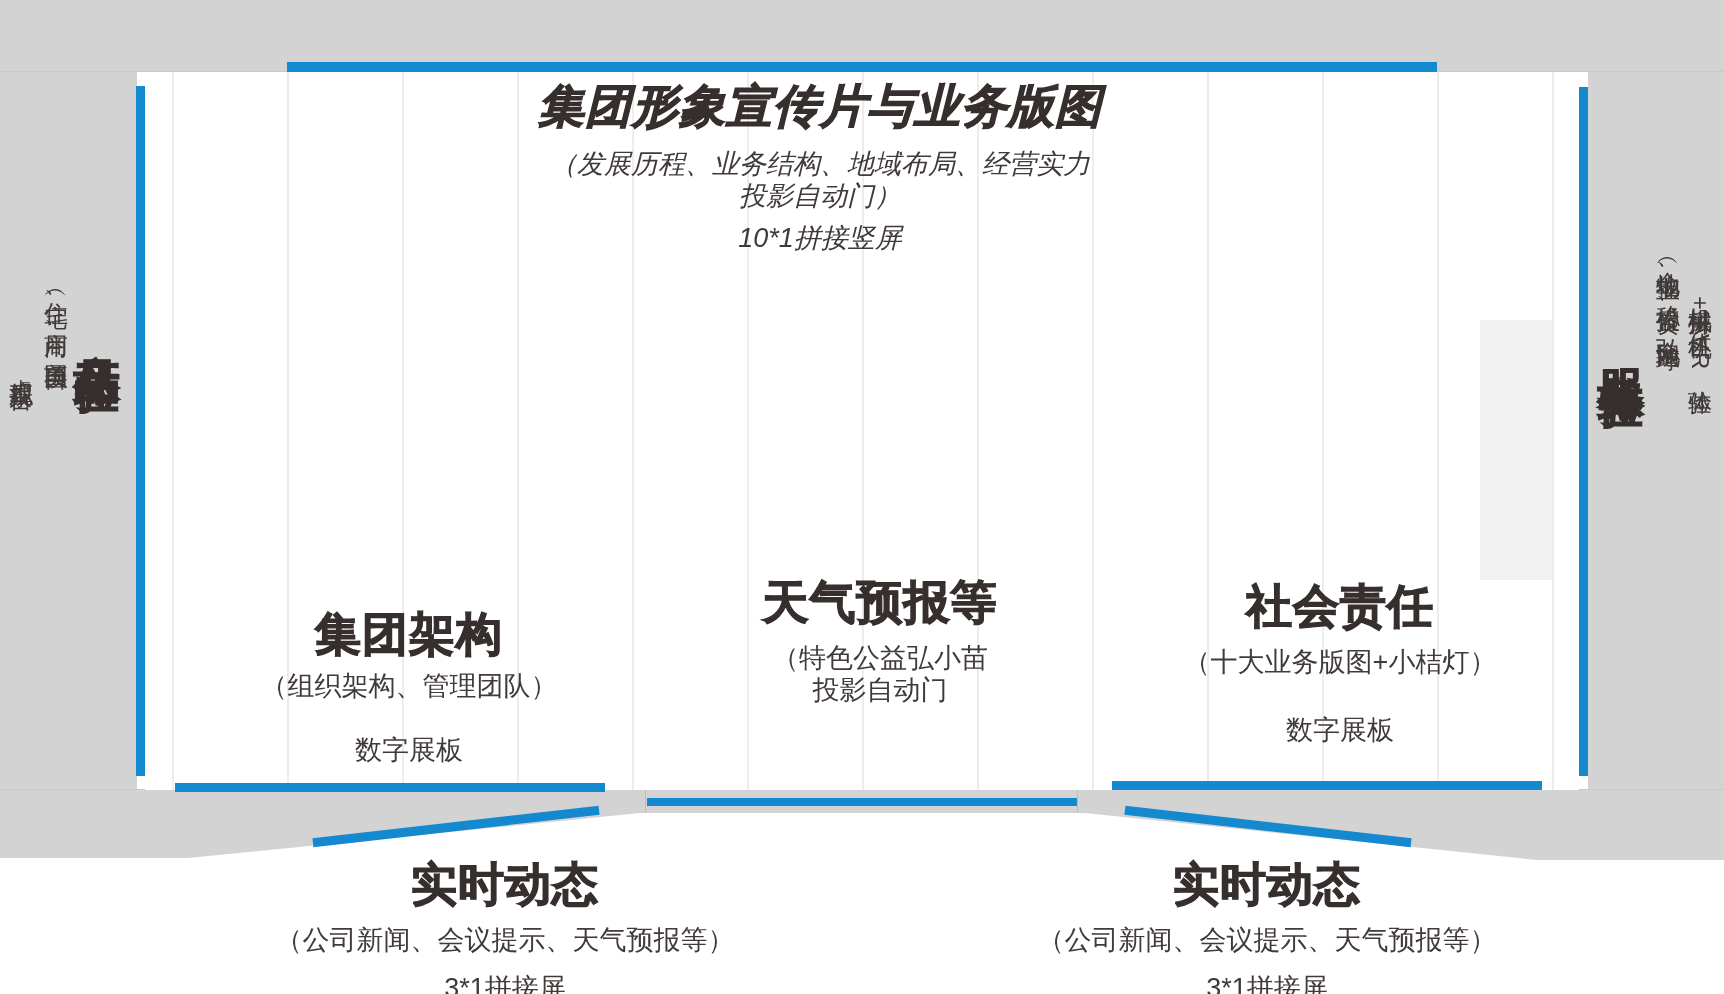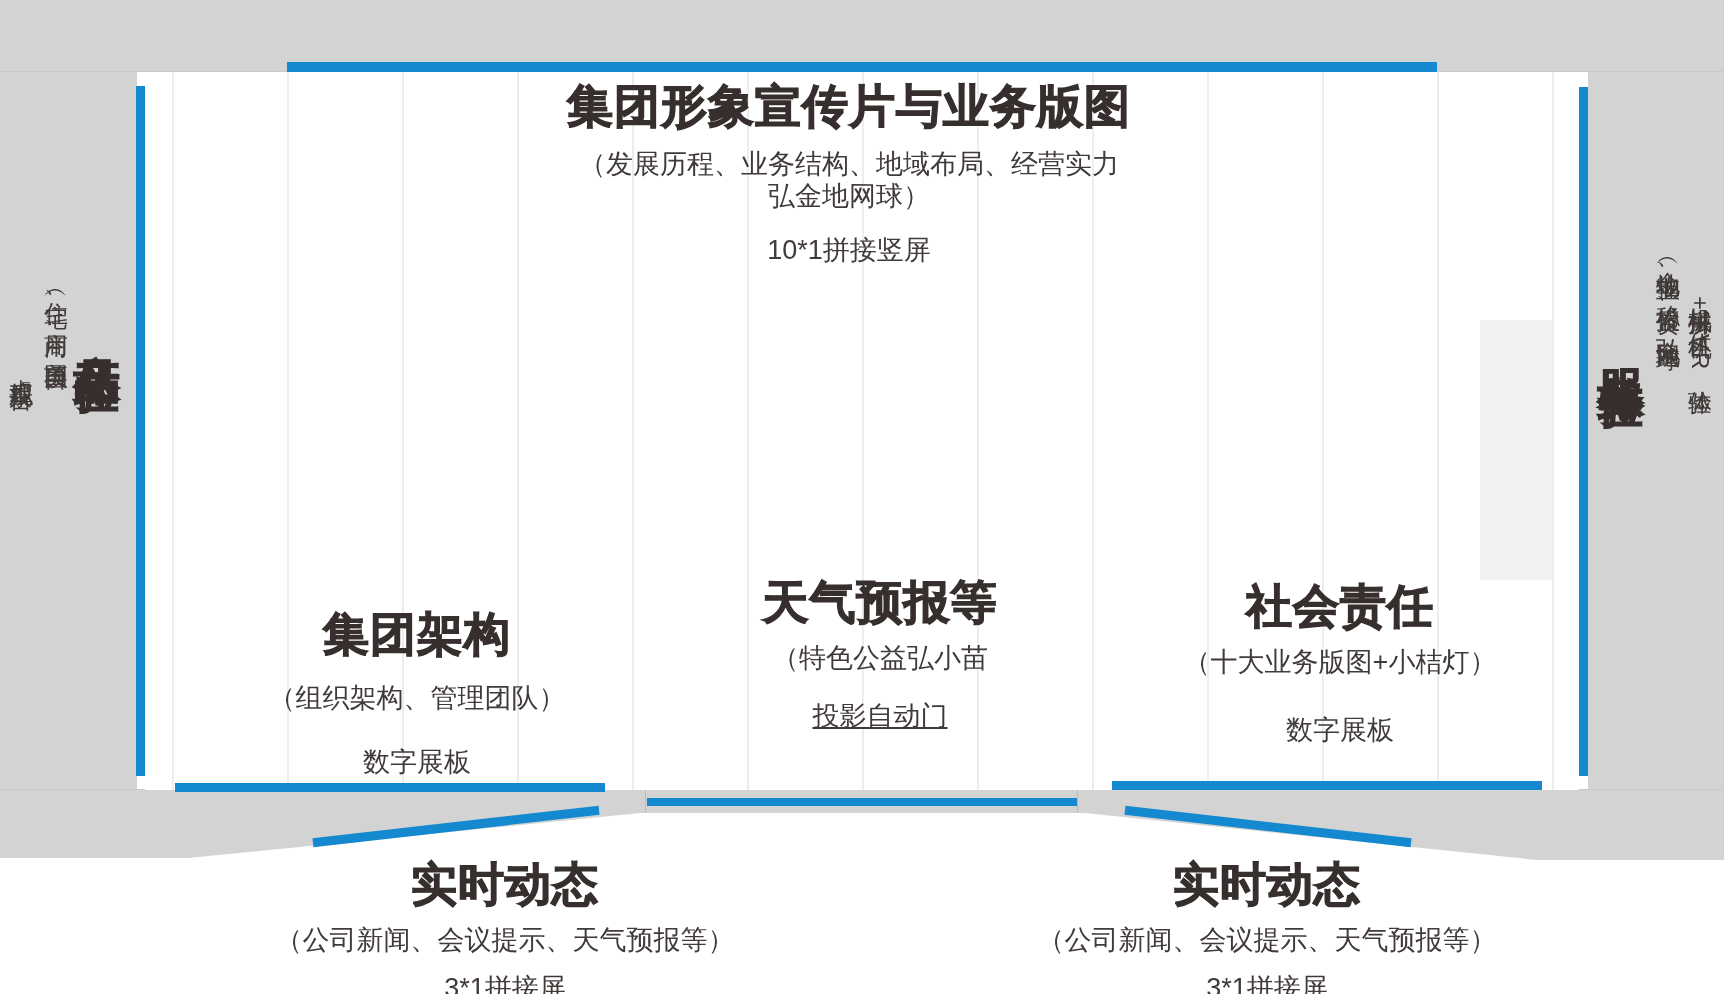--- a/index.html
+++ b/index.html
@@ -39,22 +39,22 @@
   .scr-br{left:1112px;top:781px;width:430px;height:9px;}
   .scr-diag-l{left:312px;top:822px;width:288px;height:9px;transform:rotate(-6.5deg);}
   .scr-diag-r{left:1124px;top:822px;width:288px;height:9px;transform:rotate(6.5deg);}
 
   
   .heading{font-weight:900;color:var(--text-dark,#362f2e);-webkit-text-stroke:1.2px var(--text-dark,#362f2e);
            font-size:46px;line-height:52px;letter-spacing:1px;}
   .sub{font-size:27px;line-height:32px;color:var(--text-body,#403a39);}
   .screen-label{font-size:27px;line-height:32px;color:var(--text-body,#403a39);}
   .tgroup{text-align:center;z-index:5;}
-  .mt8{margin-top:16px;}.mt14{margin-top:14px;}.mt22{margin-top:22px;}
-  .mt26{margin-top:26px;text-decoration:underline;}.mt32{margin-top:32px;}.mt36{margin-top:36px;}
+  .mt8{margin-top:16px;}.mt14{margin-top:14px;}.mt22{margin-top:10px;}
+  .mt26{}.mt32{margin-top:32px;}.mt36{margin-top:36px;}
 
   
   .vtext{writing-mode:vertical-rl;text-orientation:mixed;z-index:5;}
   .v-title-left{left:72px;top:318px;}
   .v-sub-left{left:40px;top:282px;}
   .v-note-left{left:5px;top:360px;}
   .v-title-right{left:1596px;top:333px;}
   .v-sub-right{left:1652px;top:250px;}
   .v-note-right{left:1684px;top:288px;}
   .vtext.sub{letter-spacing:2px;font-size:24px;}
@@ -81,36 +81,36 @@
 
   <div class="abs screen scr-top"></div>
   <div class="abs screen scr-left"></div>
   <div class="abs screen scr-right"></div>
   <div class="abs screen scr-bl"></div>
   <div class="abs screen scr-bc"></div>
   <div class="abs screen scr-br"></div>
   <div class="abs screen scr-diag-l"></div>
   <div class="abs screen scr-diag-r"></div>
 
-  <div class="abs tgroup" style="left:374px;top:80px;width:950px;">
+  <div class="abs tgroup" style="left:345px;top:80px;width:950px;font-style:italic;">
     <div class="heading">集团形象宣传片与业务版图</div>
     <div class="sub mt8">（发展历程、业务结构、地域布局、经营实力</div>
-    <div class="sub">弘金地网球）</div>
+    <div class="sub">投影自动门）</div>
     <div class="screen-label mt22">10*1拼接竖屏</div>
   </div>
 
   <div class="abs vtext heading v-title-left">产品体验</div>
   <div class="abs vtext sub v-sub-left">（住宅、商用、美国项目）</div>
   <div class="abs vtext sub v-note-left">虚拟观景台</div>
 
   <div class="abs vtext heading v-title-right">服务体验</div>
   <div class="abs vtext sub v-sub-right">（金地物业、稳盛投资、弘金地网球）</div>
   <div class="abs vtext sub v-note-right">机械拼屏+一体机+VR体验</div>
 
-  <div class="abs tgroup" style="left:167px;top:608px;width:500px;">
+  <div class="abs tgroup" style="left:159px;top:608px;width:500px;">
     <div class="heading">集团架构</div>
     <div class="sub mt22">（组织架构、管理团队）</div>
     <div class="screen-label mt32">数字展板</div>
   </div>
 
   <div class="abs tgroup" style="left:630px;top:576px;width:500px;">
     <div class="heading">天气预报等</div>
     <div class="sub mt14">（特色公益弘小苗</div>
     <div class="screen-label mt26">投影自动门</div>
   </div>

